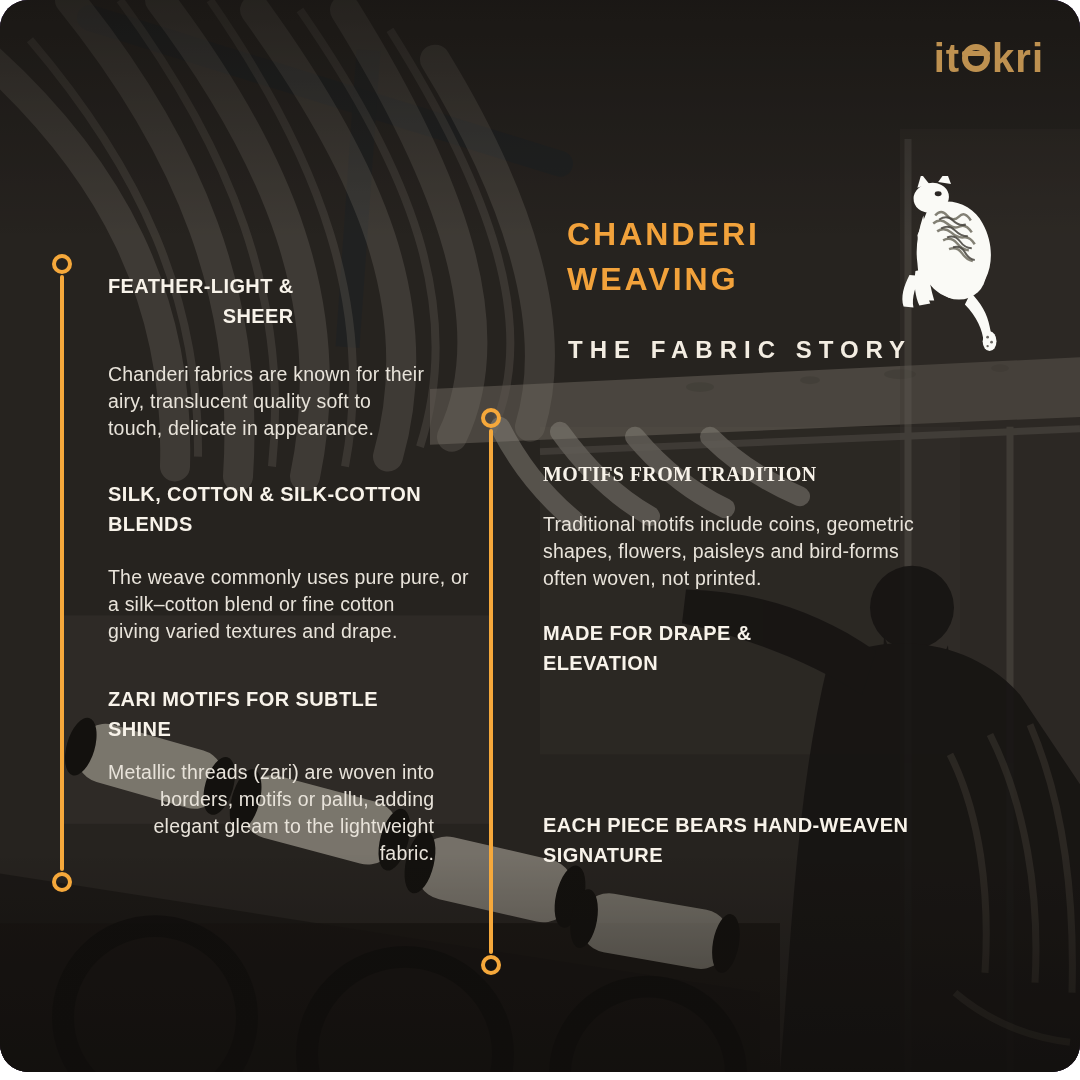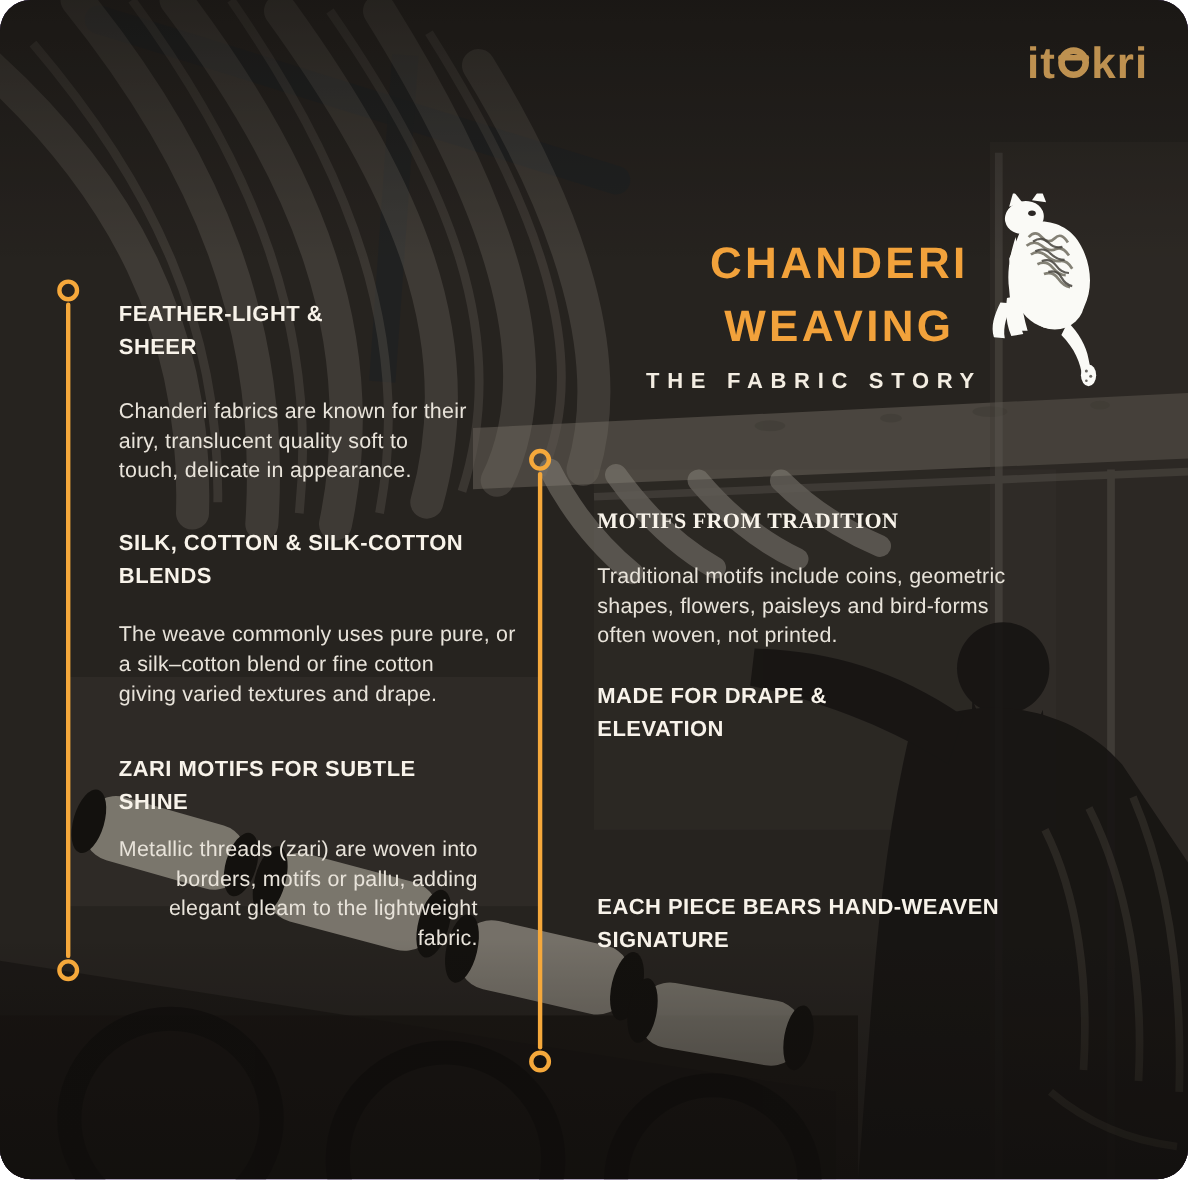--- a/index.html
+++ b/index.html
@@ -24,27 +24,27 @@
     display:inline-block;width:16px;height:16px;border:6px solid #BE9150;
     border-radius:50%;position:relative;margin:0 2px;
   }
   .logo-o-bar{
     position:absolute;left:-6px;right:-6px;top:1px;height:5px;
     background:#BE9150;border-radius:2px;
   }
 
   
   .title{
-    position:absolute;left:555px;top:212px;width:416px;text-align:center;
-    color:#F2A23B;font-size:40px;font-weight:800;letter-spacing:3px;
+    position:absolute;left:567px;top:212px;width:416px;text-align:left;
+    color:#F2A23B;font-size:32px;font-weight:800;letter-spacing:3px;
     line-height:1.42;white-space:pre;
   }
   .subtitle{
     position:absolute;left:532px;top:336px;width:416px;text-align:center;
-    color:#F3EDE2;font-size:20px;font-weight:700;letter-spacing:7px;
+    color:#F3EDE2;font-size:24px;font-weight:700;letter-spacing:7px;
     white-space:nowrap;
   }
   .cat{position:absolute;left:892px;top:176px;width:122px;height:178px;}
 
   
   .timeline{position:absolute;width:20px;}
   #tl-left{left:52px;top:254px;height:638px;}
   #tl-right{left:481px;top:408px;height:567px;}
   .tl-line{
     position:absolute;left:50%;transform:translateX(-50%);
@@ -61,21 +61,21 @@
   .h{
     position:absolute;color:#F8F3EA;font-size:20px;font-weight:800;
     letter-spacing:0.4px;line-height:30px;white-space:pre;
   }
   .b{
     position:absolute;color:#E8E3DA;font-size:19.5px;font-weight:400;
     letter-spacing:0.2px;line-height:27px;white-space:pre;
   }
   .colL{left:108px;}
   .colR{left:543px;}
-  #lh1{top:271px;} #lb1{top:361px;}
+  #lh1{top:271px;text-align:right;} #lb1{top:361px;}
   #lh2{top:479px;} #lb2{top:564px;}
   #lh3{top:684px;} #lb3{top:759px;text-align:right;}
   #rh1{top:459px;font-family:Liberation Serif, serif;} #rb1{top:511px;}
   #rh2{top:618px;} #rb2{top:692px;}
   #rh3{top:810px;} #rb3{top:883px;}
 </style>
 </head>
 <body>
 
 <div class="card">

